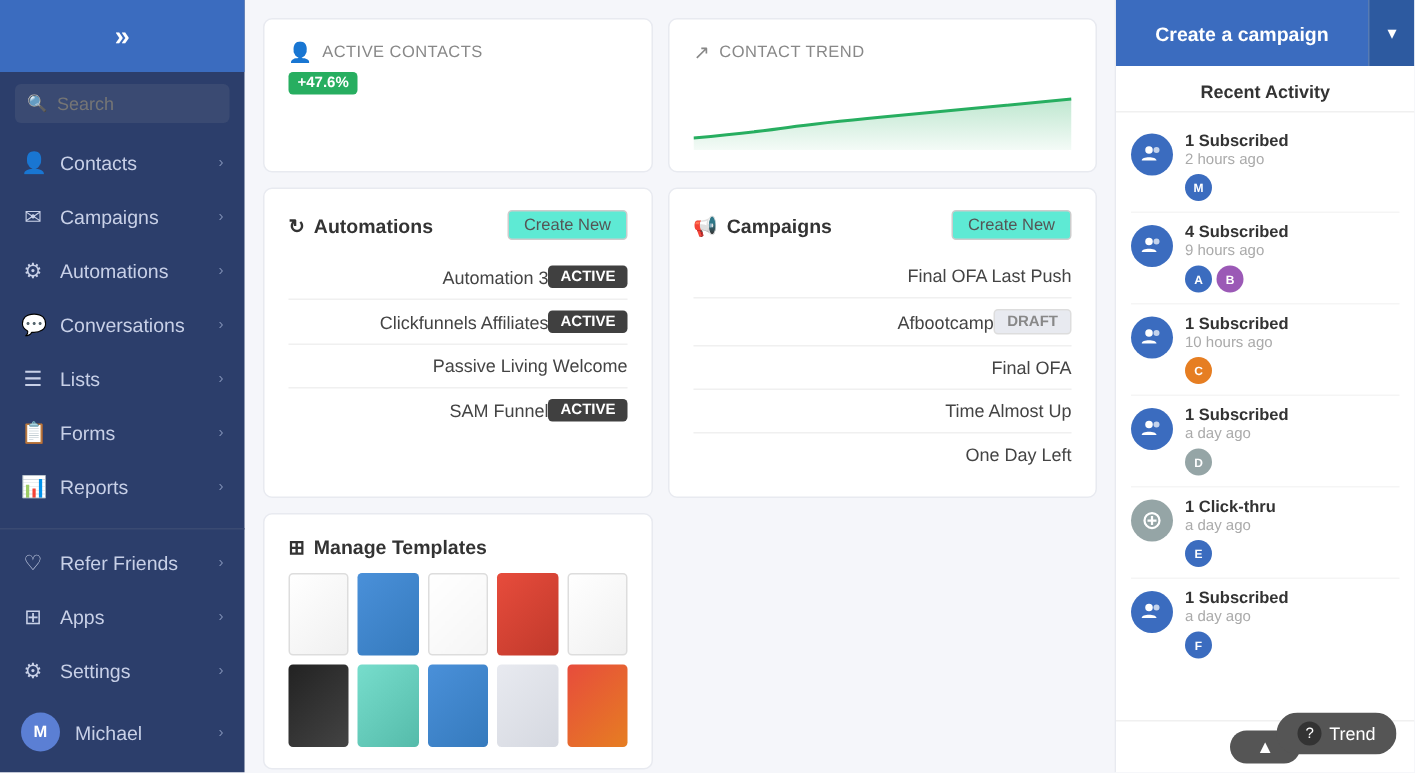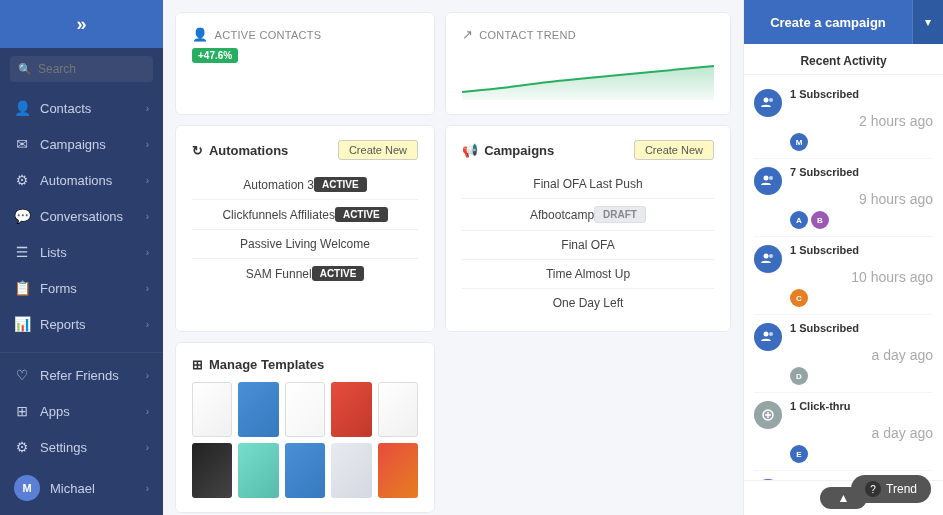--- a/index.html
+++ b/index.html
@@ -40,22 +40,22 @@
     .badge-green { background: #27ae60; color: white; font-size: 10px; padding: 2px 6px; border-radius: 3px; font-weight: 600; }
     .trend-chart { height: 52px; display: flex; align-items: flex-end; padding-top: 8px; }
     .trend-svg { width: 100%; height: 40px; }
 
     
     .mid-row { display: flex; gap: 10px; }
     .automations-card { flex: 0 0 260px; }
     .campaigns-card { flex: 1; }
     .card-header { display: flex; align-items: center; justify-content: space-between; margin-bottom: 10px; }
     .card-header-title { font-size: 13px; font-weight: 600; color: #333; display: flex; align-items: center; gap: 6px; }
-    .btn-create-new { border: 1px solid #ccc; background: #fef9c3; padding: 3px 10px; border-radius: 3px; font-size: 11px; color: #555; cursor: pointer; }
-    .list-item-row { display: flex; align-items: center; justify-content: center; padding: 7px 0; border-bottom: 1px solid #f0f0f0; font-size: 12px; color: #444; }
+    .btn-create-new { border: 1px solid #ccc; background: #5eead4; padding: 3px 10px; border-radius: 3px; font-size: 11px; color: #555; cursor: pointer; }
+    .list-item-row { display: flex; align-items: center; justify-content: flex-end; padding: 7px 0; border-bottom: 1px solid #f0f0f0; font-size: 12px; color: #444; }
     .list-item-row:last-child { border-bottom: none; }
     .status-badge { font-size: 10px; padding: 2px 8px; border-radius: 3px; font-weight: 600; }
     .status-active { background: #404040; color: white; }
     .status-draft { background: #e8eaf0; color: #888; border: 1px solid #ddd; }
     .templates-grid { display: grid; grid-template-columns: repeat(5, 1fr); gap: 6px; margin-top: 8px; }
     .template-thumb { background: #e8eaf0; border-radius: 3px; height: 55px; overflow: hidden; position: relative; }
     .template-thumb.t1 { background: linear-gradient(135deg, #fff 0%, #f0f0f0 100%); border: 1px solid #ddd; }
     .template-thumb.t2 { background: linear-gradient(135deg, #4a90d9 0%, #357abd 100%); }
     .template-thumb.t3 { background: linear-gradient(135deg, #fff 0%, #f5f5f5 100%); border: 1px solid #ddd; }
     .template-thumb.t4 { background: linear-gradient(135deg, #e74c3c 0%, #c0392b 100%); }
@@ -74,21 +74,21 @@
     .recent-activity-title { font-size: 12px; font-weight: 600; color: #333; text-align: center; padding: 10px 12px 6px; border-bottom: 1px solid #f0f0f0; }
     .activity-list { flex: 1; overflow-y: auto; padding: 6px 10px; }
     .activity-list::-webkit-scrollbar { width: 3px; }
     .activity-item { display: flex; align-items: flex-start; gap: 8px; padding: 7px 0; border-bottom: 1px solid #f5f5f5; }
     .activity-item:last-child { border-bottom: none; }
     .activity-icon { width: 28px; height: 28px; border-radius: 50%; background: #3b6cbf; display: flex; align-items: center; justify-content: center; flex-shrink: 0; margin-top: 1px; }
     .activity-icon.gray { background: #95a5a6; }
     .activity-icon svg { width: 14px; height: 14px; fill: white; }
     .activity-info { flex: 1; }
     .activity-title { font-size: 11px; font-weight: 600; color: #333; }
-    .activity-time { font-size: 14px; color: #aaa; margin-top: 13px; text-align: right; }
+    .activity-time { font-size: 10px; color: #aaa; margin-top: 1px; }
     .activity-avatars { display: flex; gap: 3px; margin-top: 4px; }
     .mini-avatar { width: 18px; height: 18px; border-radius: 50%; background: #3b6cbf; display: flex; align-items: center; justify-content: center; font-size: 8px; color: white; font-weight: bold; }
     .mini-avatar.purple { background: #9b59b6; }
     .mini-avatar.gray { background: #95a5a6; }
     .mini-avatar.orange { background: #e67e22; }
 
     
     .help-btn { position: absolute; bottom: 12px; right: 12px; background: #555; color: white; border: none; border-radius: 20px; padding: 6px 14px; font-size: 12px; cursor: pointer; display: flex; align-items: center; gap: 5px; }
     .help-btn .help-icon { background: #333; border-radius: 50%; width: 16px; height: 16px; display: flex; align-items: center; justify-content: center; font-size: 10px; }
 
@@ -336,21 +336,21 @@
 
         <div class="activity-item">
           <div class="activity-icon">
             <svg viewBox="0 0 14 14">
                 <circle cx="5" cy="4" r="2.5" fill="white"></circle>
                 <path d="M0,11 C0,8 10,8 10,11" fill="white"></path>
                 <circle cx="10" cy="4" r="2" fill="white" opacity="0.7"></circle>
               </svg>
           </div>
           <div class="activity-info">
-            <div class="activity-title">7 Subscribed</div>
+            <div class="activity-title">4 Subscribed</div>
             <div class="activity-time">9 hours ago</div>
             <div class="activity-avatars">
               <div class="mini-avatar">A</div>
               <div class="mini-avatar purple">B</div>
             </div>
           </div>
         </div>
 
         <div class="activity-item">
           <div class="activity-icon">

